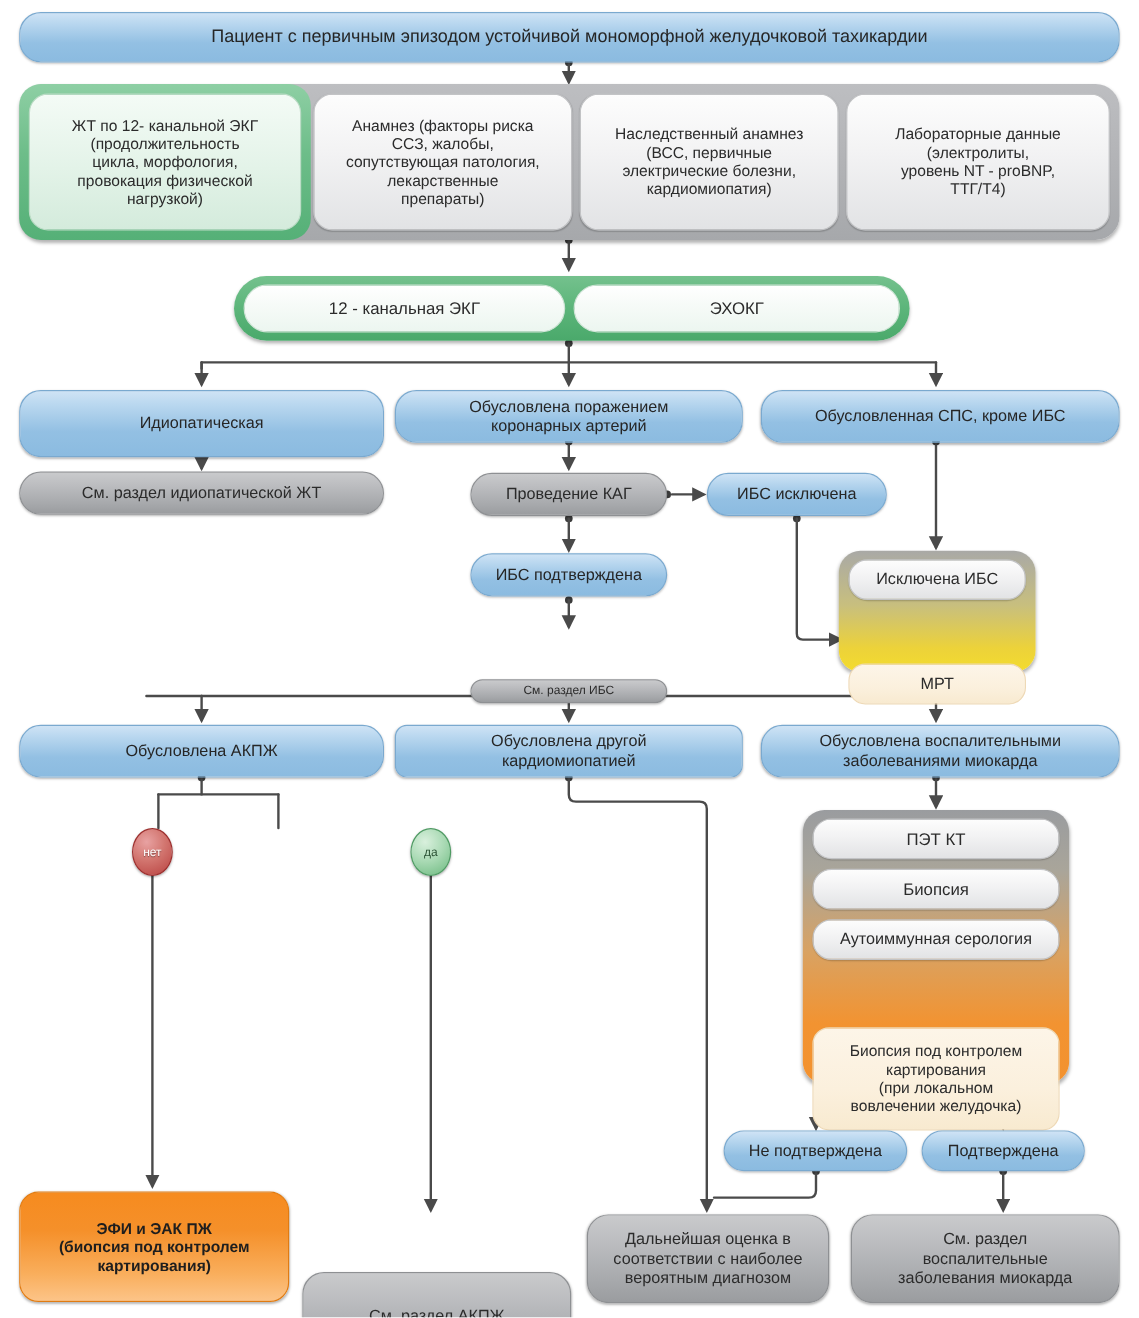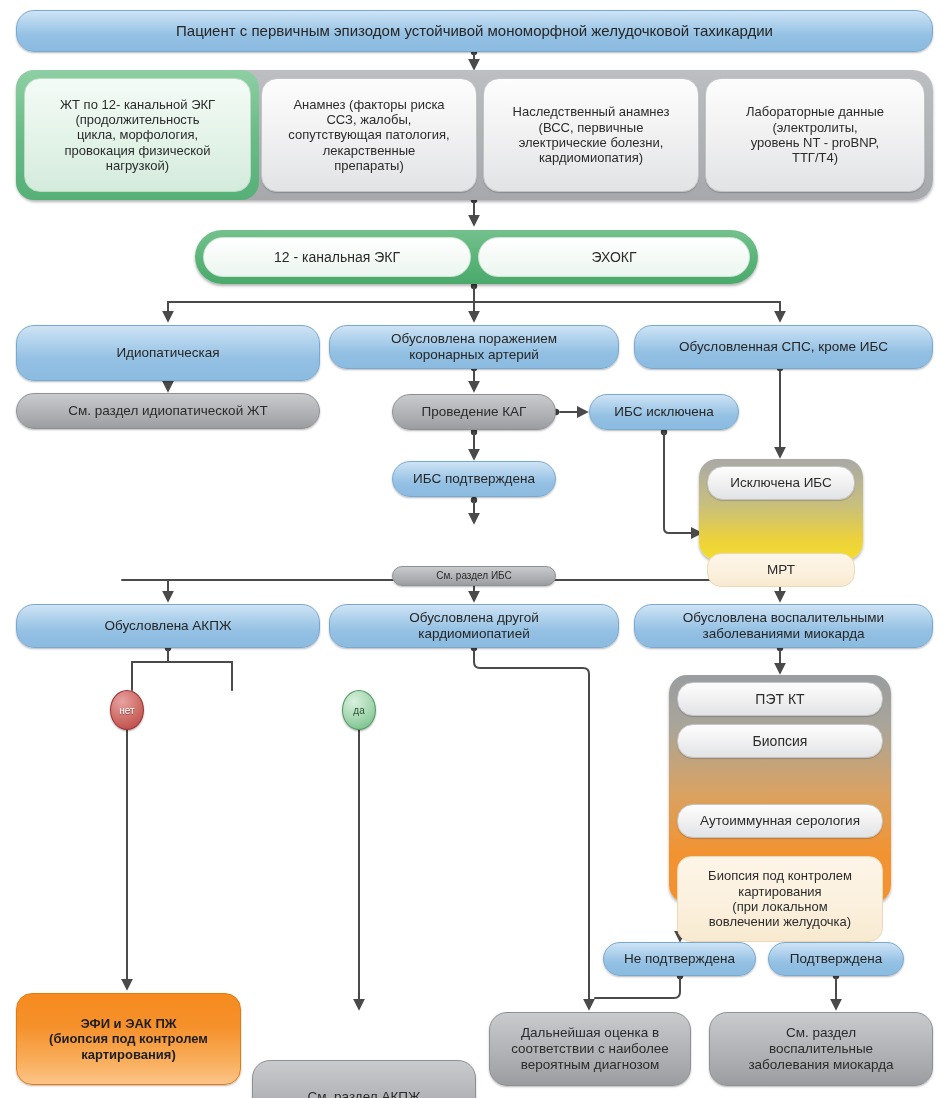--- a/index.html
+++ b/index.html
@@ -269,32 +269,32 @@
   <div class="node gray" style="left:392px;top:394px;width:164px;height:36px;font-size:13.5px;">Проведение КАГ</div>
   <div class="node blue" style="left:589px;top:394px;width:150px;height:36px;font-size:13.5px;">ИБС исключена</div>
   <div class="node blue" style="left:392px;top:461px;width:164px;height:36px;font-size:13.5px;">ИБС подтверждена</div>
   <div class="node gray" style="left:392px;top:525px;width:164px;height:20px;font-size:10px;margin-top:41px;">См. раздел ИБС</div>
 
   <div class="frame frame-yellow" style="left:699px;top:459px;width:164px;height:101px;"></div>
   <div class="node lightgray" style="left:707px;top:466px;width:148px;height:34px;font-size:13.5px;">Исключена ИБС</div>
   <div class="node cream" style="left:707px;top:505px;width:148px;height:34px;font-size:13.5px;">МРТ</div>
 
   <div class="node blue" style="left:16px;top:604px;width:304px;height:44px;font-size:13.5px;">Обусловлена АКПЖ</div>
-  <div class="node blue" style="left:329px;top:604px;width:290px;height:44px;font-size:13.5px;">Обусловлена другой
+  <div class="node blue" style="left:329px;top:604px;width:290px;height:44px;font-size:13.5px;border-radius:10px;">Обусловлена другой
 кардиомиопатией</div>
   <div class="node blue" style="left:634px;top:604px;width:299px;height:44px;font-size:13.5px;">Обусловлена воспалительными
 заболеваниями миокарда</div>
 
   <div class="bubble bub-no" style="left:110px;top:690px;width:34px;height:40px;">нет</div>
   <div class="bubble bub-yes" style="left:342px;top:690px;width:34px;height:40px;">да</div>
 
   <div class="frame frame-orangegrad" style="left:669px;top:675px;width:222px;height:228px;"></div>
   <div class="node lightgray" style="left:677px;top:682px;width:206px;height:34px;font-size:14px;">ПЭТ КТ</div>
   <div class="node lightgray" style="left:677px;top:724px;width:206px;height:34px;font-size:14px;">Биопсия</div>
-  <div class="node lightgray" style="left:677px;top:804px;width:206px;height:34px;font-size:13.5px;">Аутоиммунная серология</div>
+  <div class="node lightgray" style="left:677px;top:766px;width:206px;height:34px;font-size:13.5px;">Аутоиммунная серология</div>
   <div class="node cream" style="left:677px;top:808px;width:206px;height:86px;font-size:13px;">Биопсия под контролем
 картирования
 (при локальном
 вовлечении желудочка)</div>
 
   <div class="node blue" style="left:603px;top:942px;width:153px;height:34px;font-size:13.5px;">Не подтверждена</div>
   <div class="node blue" style="left:768px;top:942px;width:136px;height:34px;font-size:13.5px;">Подтверждена</div>
 
   <div class="node orange" style="left:16px;top:993px;width:225px;height:92px;font-size:13px;">ЭФИ и ЭАК ПЖ
 (биопсия под контролем

